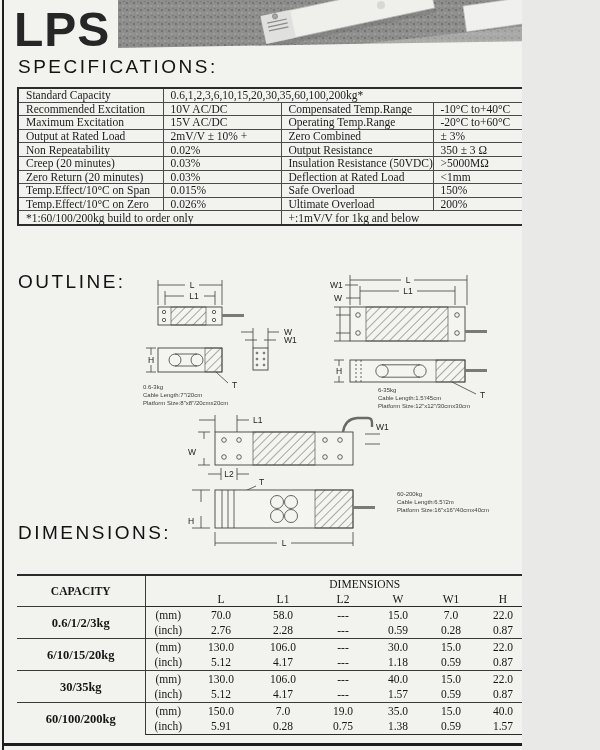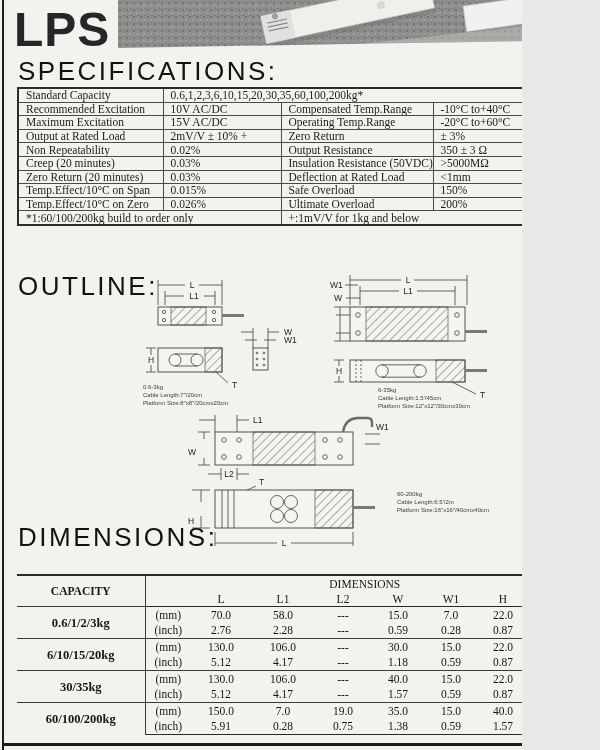--- a/index.html
+++ b/index.html
@@ -6,21 +6,21 @@
   body{width:600px;height:750px;background:#e9e9e7;font-family:"Liberation Sans",sans-serif;}
   .page{position:relative;width:522px;height:750px;background:#f2f2ef;overflow:hidden;}
   
   .frame-left{position:absolute;left:2px;top:0;width:2px;height:750px;background:#1d1d1d;}
   .frame-right{position:absolute;left:589px;top:0;width:2px;height:750px;background:#1d1d1d;}
   .frame-bottom{position:absolute;left:2px;top:743px;width:589px;height:3px;background:#1d1d1d;}
   
   .logo{position:absolute;left:14px;top:2px;font-size:48px;font-weight:700;letter-spacing:1px;color:#262626;}
   .photo{position:absolute;left:118px;top:0;width:482px;height:54px;}
   
-  .sec{position:absolute;left:18px;font-size:26px;letter-spacing:2.5px;color:#121212;}
+  .sec{position:absolute;left:18px;font-size:19px;letter-spacing:2.5px;color:#121212;}
   .sec-spec{top:56px;}
   .sec-outline{top:255px;margin-top:16px;}
   .sec-dims{top:522px;}
   
   .spec-wrap{position:absolute;left:17px;top:87px;}
   .spec-table{border-collapse:collapse;width:567px;table-layout:fixed;border:2px solid #2c2c2c;}
   .spec-table td{border:1px solid #4a4a4a;font:11.5px "Liberation Serif",serif;color:#1b1b1b;
                  height:12.6px;line-height:12px;padding:0 7px;white-space:nowrap;overflow:hidden;}
   
   .outline-svg{position:absolute;left:118px;top:272px;width:472px;height:283px;}
@@ -104,21 +104,21 @@
       </tr>
       <tr>
         <td>Maximum Excitation</td>
         <td>15V AC/DC</td>
         <td>Operating Temp.Range</td>
         <td>-20°C to+60°C</td>
       </tr>
       <tr>
         <td>Output at Rated Load</td>
         <td>2mV/V ± 10% +</td>
-        <td>Zero Return</td>
+        <td>Zero Combined</td>
         <td>± 3%</td>
       </tr>
       <tr>
         <td>Non Repeatability</td>
         <td>0.02%</td>
         <td>Output Resistance</td>
         <td>350 ± 3 Ω</td>
       </tr>
       <tr>
         <td>Creep (20 minutes)</td>

